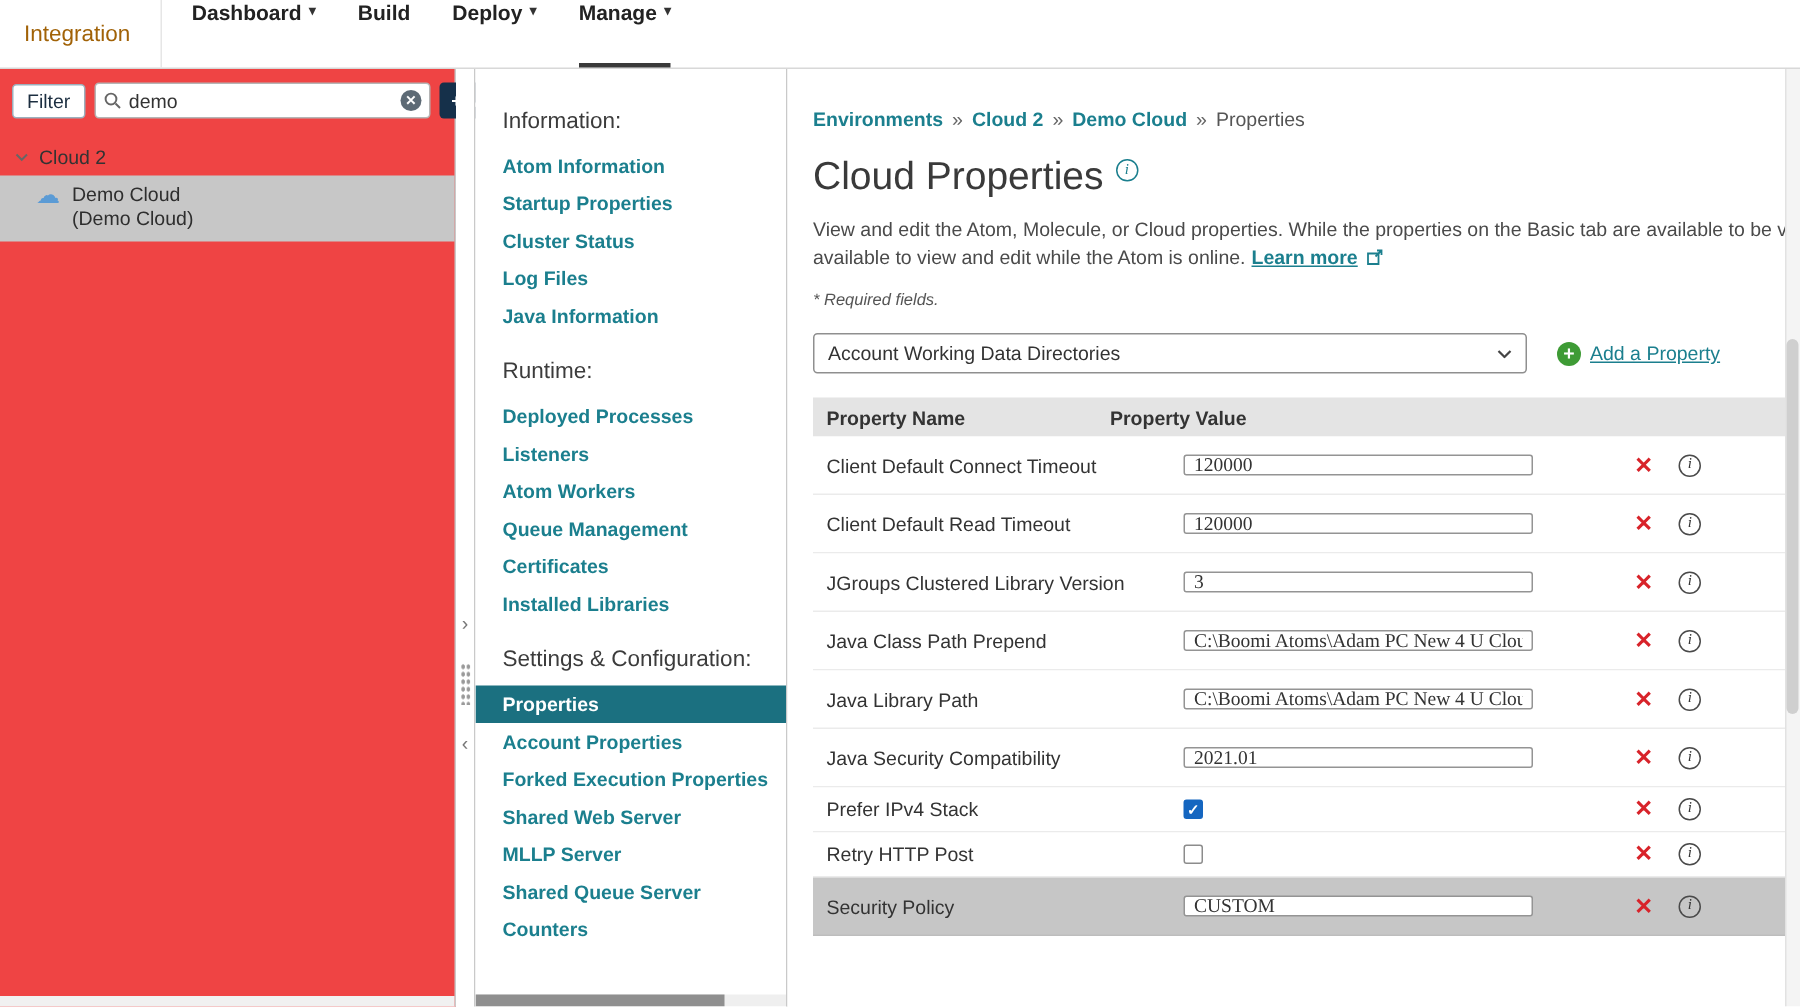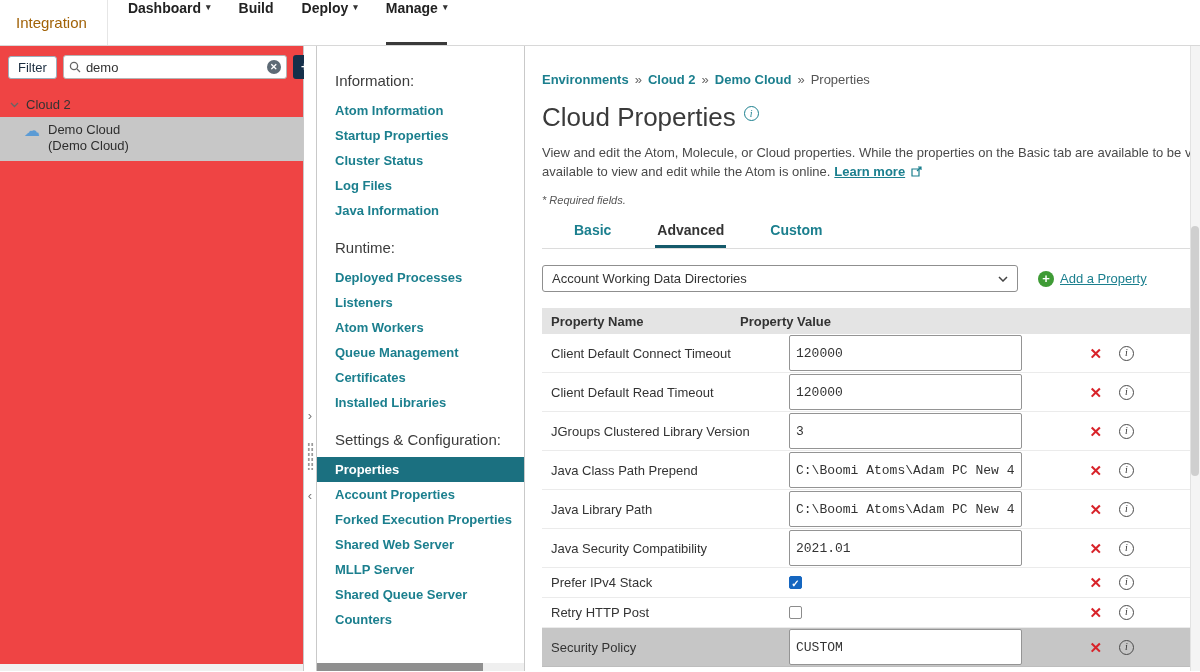--- a/index.html
+++ b/index.html
@@ -91,22 +91,22 @@
 
   .ptable{margin-top:16px}
   .thead{display:flex;background:#e4e4e4;height:26px;align-items:center;font-size:13px;font-weight:bold;color:#333}
   .th1{width:198px;padding-left:9px}
   .th2{flex:1}
   .trow{display:flex;align-items:center;min-height:39px;border-bottom:1px solid #ebebeb;background:#fff}
   .trow.short{min-height:30px}
   .trow.hl{background:#c6c6c6;border-bottom-color:#bdbdbd}
   .tname{width:247px;padding-left:9px;font-size:13px;color:#333}
   .tctl{flex:1;display:flex;align-items:center}
-  .tinput{width:233px;height:36px;border:1px solid #949494;border-radius:2px;font-size:13px;padding:0 6px;
-    color:#333;font-family:Liberation Mono, monospace;background:#fff}
+  .tinput{width:233px;height:14px;border:1px solid #949494;border-radius:2px;font-size:13px;padding:0 6px;
+    color:#333;font-family:Liberation Serif, serif;background:#fff}
   .cbox{width:13px;height:13px;border:1px solid #8c8c8c;border-radius:2px;background:#fff;display:inline-block;cursor:pointer}
   .cbox.checked{background:#1566c0;border-color:#1566c0;color:#fff;font-size:10px;line-height:13px;text-align:center;font-weight:bold}
   .tact{display:flex;align-items:center;gap:17px;margin-left:auto;padding-right:56px}
   .xicon{color:#d8232a;font-weight:bold;font-size:15px;cursor:pointer;line-height:15px}
   .iicon{width:15px;height:15px;border:1px solid #4a4a4a;border-radius:50%;font-size:10px;line-height:12px;text-align:center;
     font-style:italic;font-family:"Liberation Serif",serif;color:#333;cursor:pointer}
 </style>
 </head>
 <body>
 
@@ -229,25 +229,20 @@
           <svg width="11" height="11" viewBox="0 0 11 11">
               <path d="M1 3 H8 V10 H1 Z" fill="none" stroke="#1b7f8e" stroke-width="1.2"></path>
               <path d="M6 5 L10 1 M7 1 h3 v3" fill="none" stroke="#1b7f8e" stroke-width="1.2"></path>
             </svg>
         </span>
       </div>
     </div>
 
     <div class="required">* Required fields.</div>
 
-    <div class="tabs" id="tabs">
-        <div class="tab">Basic</div>
-        <div class="tab active">Advanced</div>
-        <div class="tab">Custom</div>
-      </div>
 
     <div class="controls">
       <div class="pselect">
         <span>Account Working Data Directories</span>
         <span class="sel-caret">
           <svg width="10" height="6" viewBox="0 0 10 6">
               <polyline points="1,1 5,5 9,1" fill="none" stroke="#444" stroke-width="1.5"></polyline>
             </svg>
         </span>
       </div>

